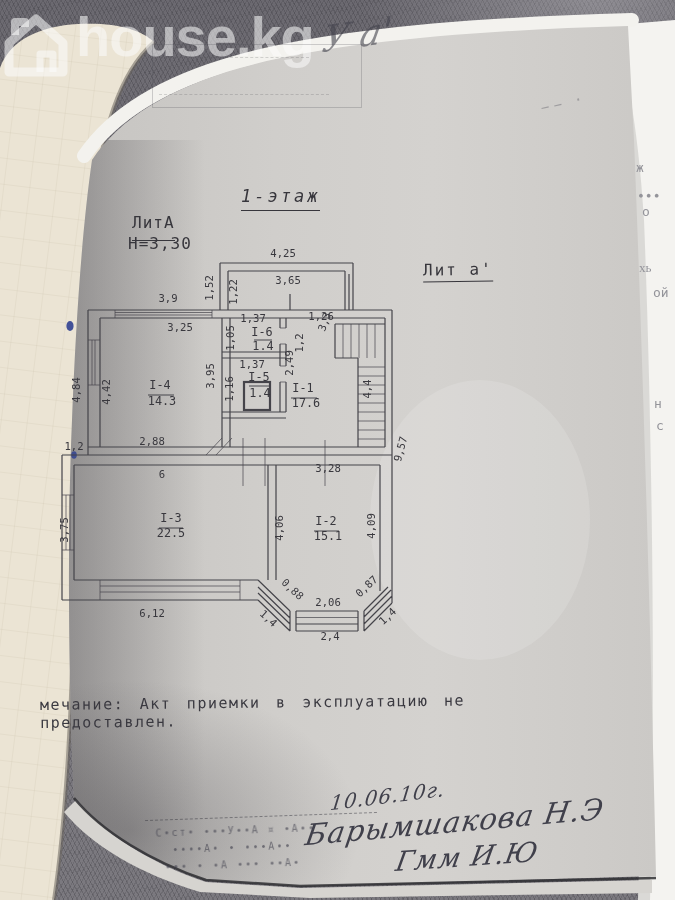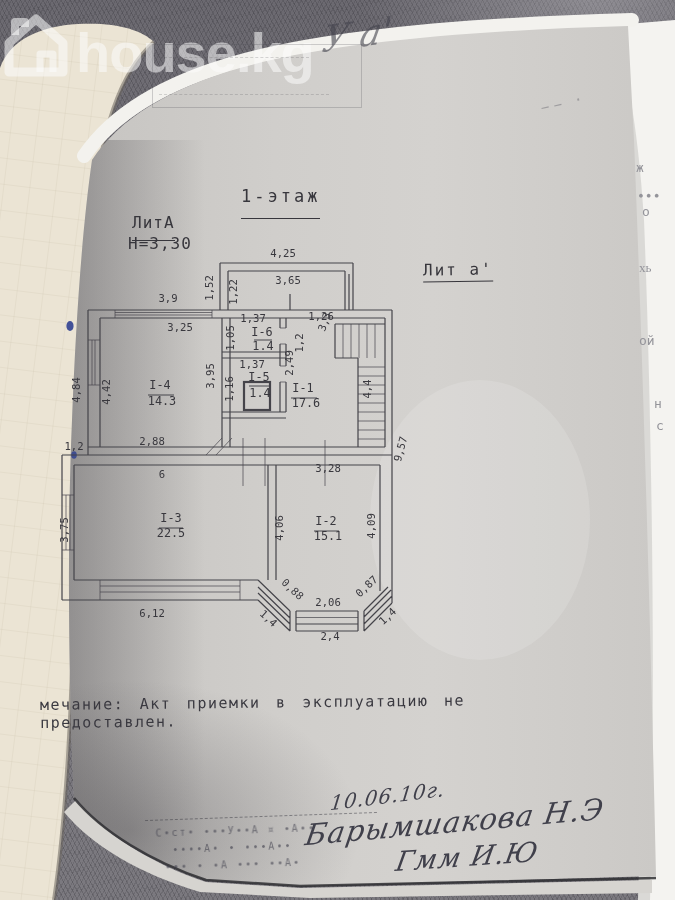--- a/index.html
+++ b/index.html
@@ -7,26 +7,26 @@
     font-family:"DejaVu Sans","Liberation Sans",sans-serif;
     background-color:#76747a;
     background-image:
       radial-gradient(ellipse 380px 160px at 88% 0%, rgba(228,226,230,.30), transparent 62%),
       repeating-linear-gradient(62deg, rgba(35,34,40,.20) 0 1px, transparent 1px 4px),
       repeating-linear-gradient(-62deg, rgba(35,34,40,.15) 0 1px, transparent 1px 4px),
       linear-gradient(180deg,#6b6970,#7b797f 40%);}
   .abs{position:absolute;}
   svg{display:block;}
   
-  .wm-text{position:absolute;left:76px;top:20px;font-size:56px;font-weight:bold;
+  .wm-text{position:absolute;left:76px;top:4px;font-size:56px;font-weight:bold;
     letter-spacing:-1px;color:rgba(252,252,252,.55);font-family:"Liberation Sans",sans-serif;}
   
   .tech{font-family:"DejaVu Sans Mono","Liberation Mono",monospace;color:#37363c;}
   .title{position:absolute;left:241px;top:186px;font-size:17px;letter-spacing:3px;
-    border-bottom:1.6px solid #37363c;padding-bottom:12px;}
+    border-bottom:1.6px solid #37363c;padding-bottom:4px;font-style:italic;}
   .lit-a{position:absolute;left:132px;top:213px;font-size:16px;letter-spacing:1px;
     border-bottom:1.4px solid #37363c;padding-bottom:8px;}
   .lit-h{position:absolute;left:128px;top:234px;font-size:16px;letter-spacing:1px;}
   .lit-a2{position:absolute;left:423px;top:260px;font-size:16px;letter-spacing:2px;
     border-bottom:1.4px solid #37363c;padding-bottom:2px;transform:rotate(-1deg);}
   .note{position:absolute;left:40px;top:693px;width:560px;font-size:15px;
     letter-spacing:1.5px;word-spacing:5px;color:#3a3940;transform:rotate(-0.6deg);}
   
   .faint-box{position:absolute;left:152px;top:44px;width:208px;height:62px;
     border:1px solid rgba(80,80,88,.25);}
@@ -225,19 +225,19 @@
 
   <span class="hand sig-date">10.06.10г.</span>
   <span class="hand sig-n1">Барымшакова  Н.Э</span>
   <span class="hand sig-n2">Гмм  И.Ю</span>
 
   <div id="fragments">
       <span class="frag" style="left: 636px; top: 160px;">ж</span>
       <span class="frag" style="left: 637px; top: 188px;">∙∙∙</span>
       <span class="frag" style="left: 642px; top: 204px;">о</span>
       <span class="frag" style="left: 639px; top: 260px; font-family: Liberation Serif, serif;">хь</span>
-      <span class="frag" style="left: 639px; top: 285px; margin-top: 48px;">ой</span>
+      <span class="frag" style="left: 653px; top: 285px;">ой</span>
       <span class="frag" style="left: 676px; top: 318px;">го</span>
       <span class="frag" style="left: 654px; top: 396px;">н</span>
       <span class="frag" style="left: 656px; top: 418px;">с</span>
     </div>
 
 </div>
 
 </body></html>

